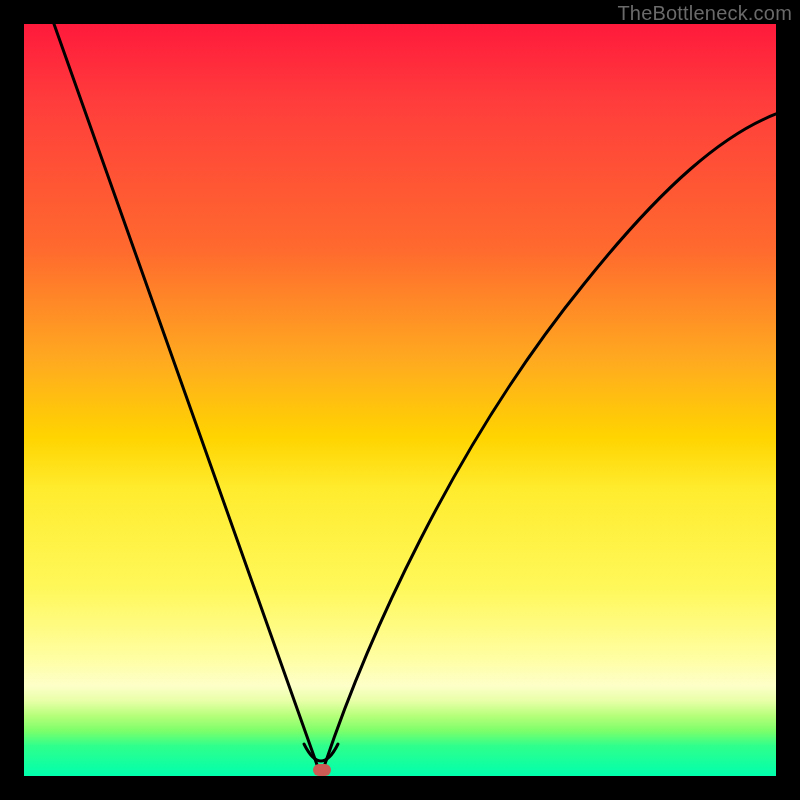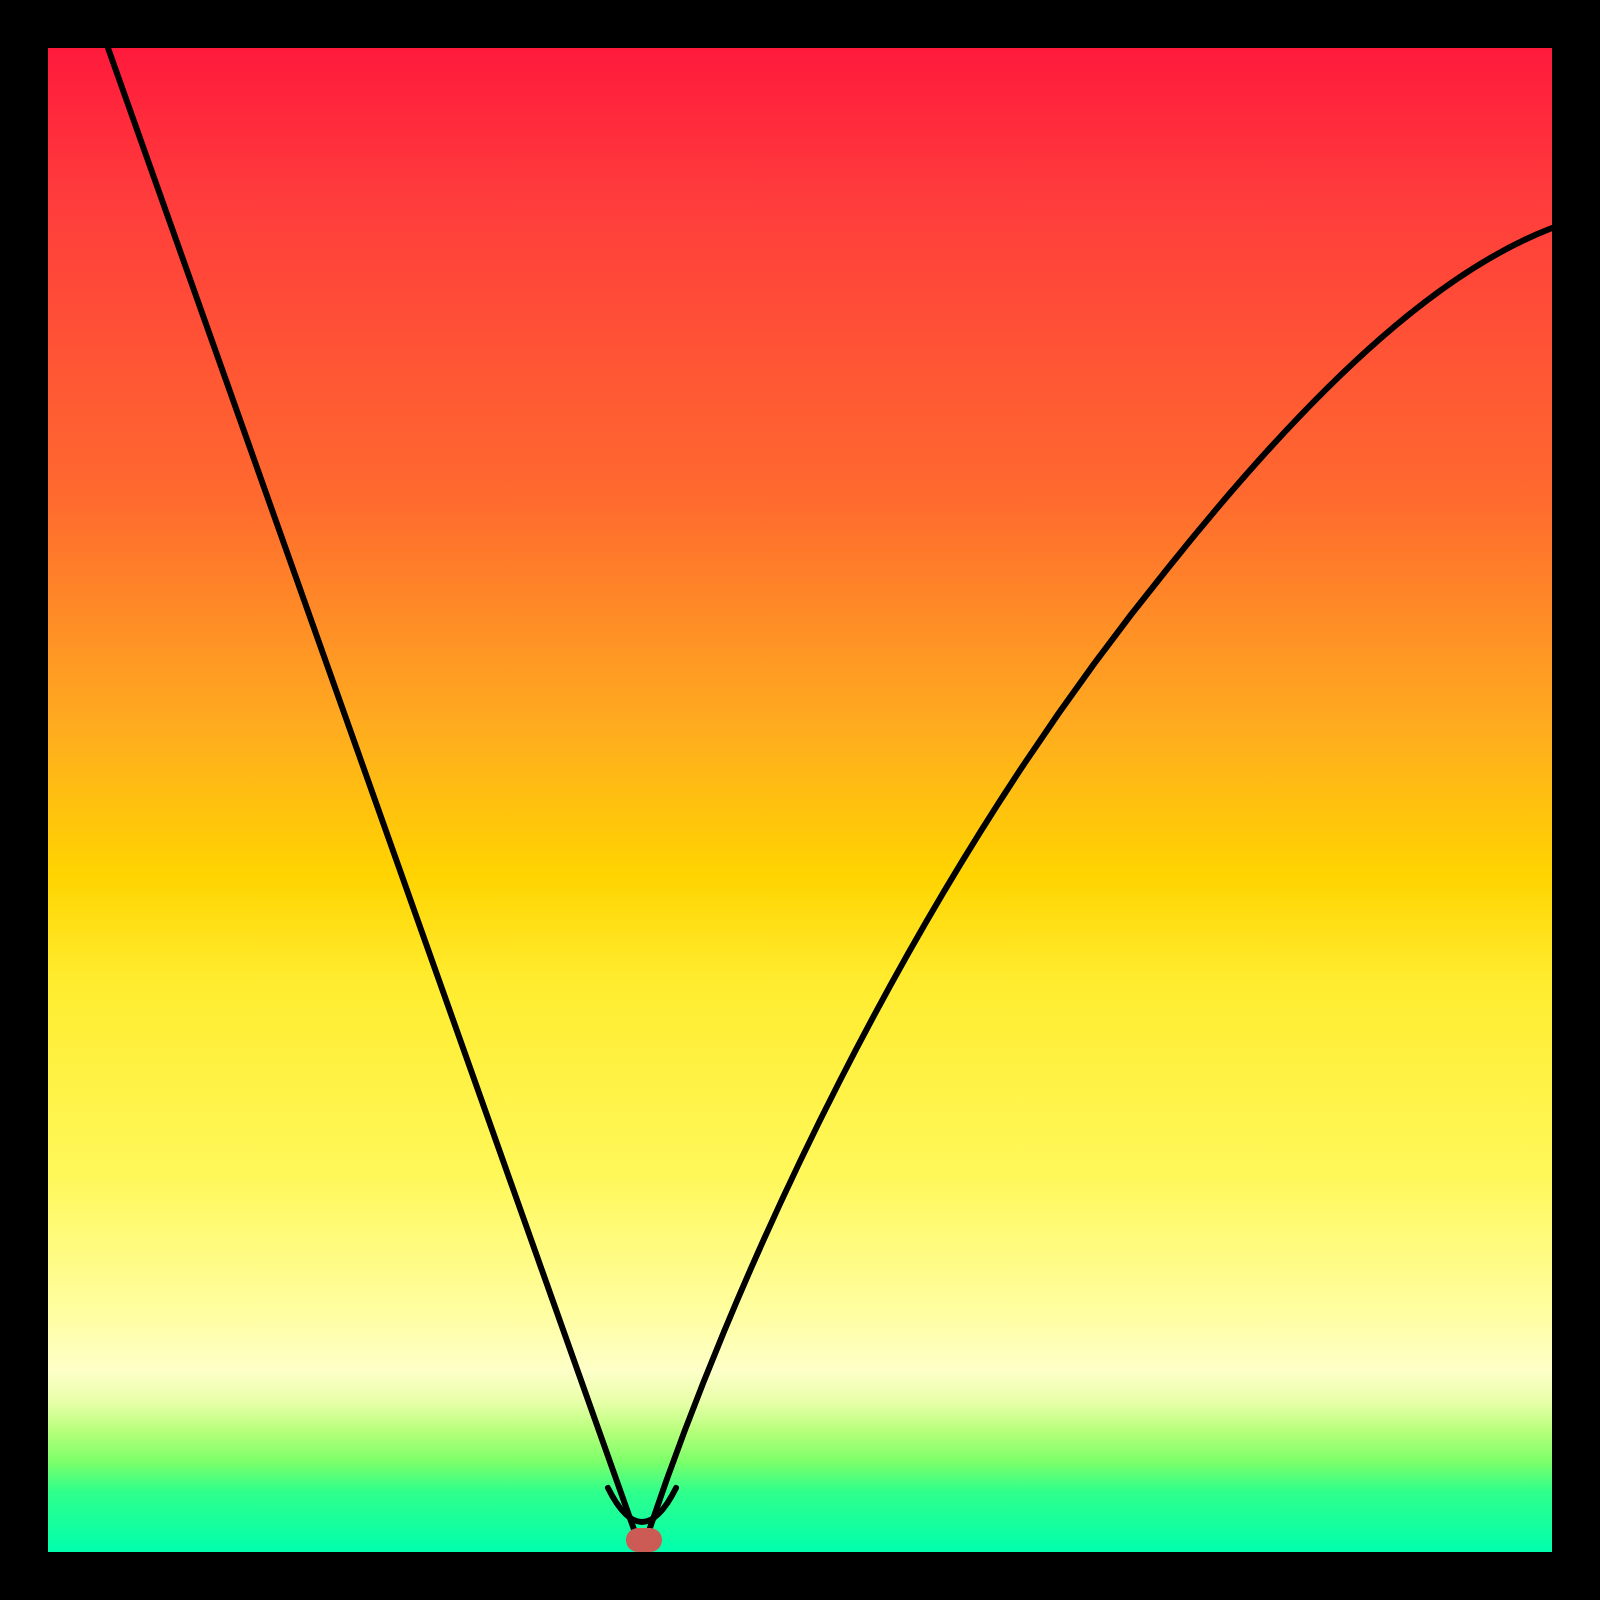--- a/index.html
+++ b/index.html
@@ -79,13 +79,14 @@
              L 297 752
              M 297 752
              C 340 620, 430 420, 560 260
              C 640 160, 700 110, 752 90" fill="none" stroke="#000" stroke-width="3" stroke-linecap="round"></path>
     <path d="M 280 720
              Q 297 754, 314 720" fill="none" stroke="#000" stroke-width="3" stroke-linecap="round"></path>
   </svg>
 
   <div class="marker" style="left: 313px; top: 764px;"></div>
 
+  <div class="watermark">TheBottleneck.com</div>
 </div>
 
 </body></html>

